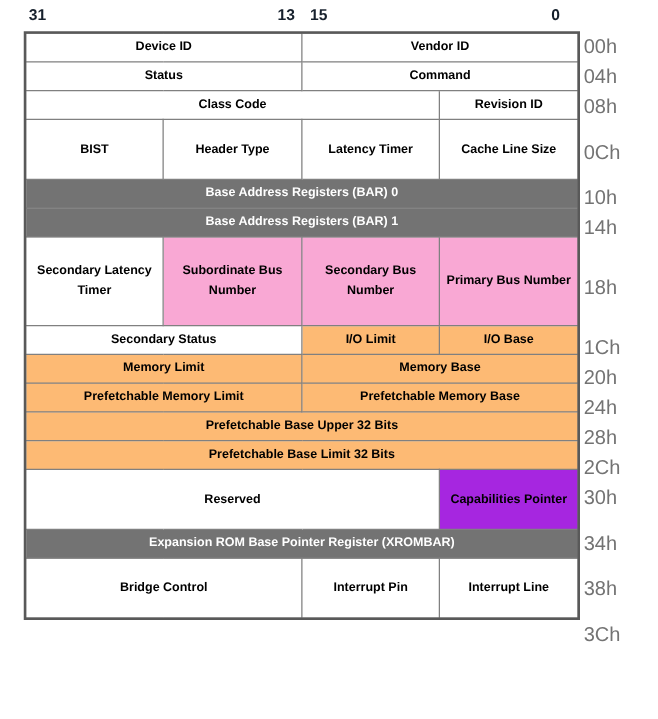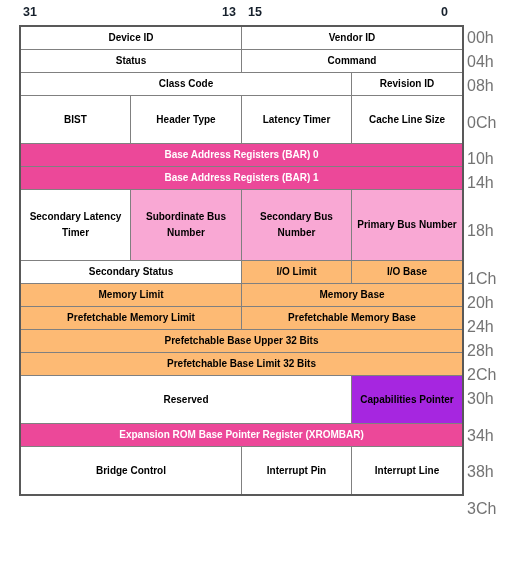--- a/index.html
+++ b/index.html
@@ -69,21 +69,21 @@
     outline-offset: -1px;
   }
 
   
   tr.h1 td { height: 22px; }
   tr.h2 td { height: 47px; }
   tr.h3 td { height: 70px; }
 
   
   .fill-white { background: #ffffff; }
-  .fill-blue  { background: #ec4899; color: #ffffff !important; }
+  .fill-blue  { background: #737373; color: #ffffff !important; }
   .fill-green { background: #f9a8d4; }
   .fill-yellow{ background: #fdba74; }
   .fill-purple{ background: #a626e0; }
 
   
   .offsets {
     position: absolute;
     left: 464px;
     top: 26px;
     width: 60px;

